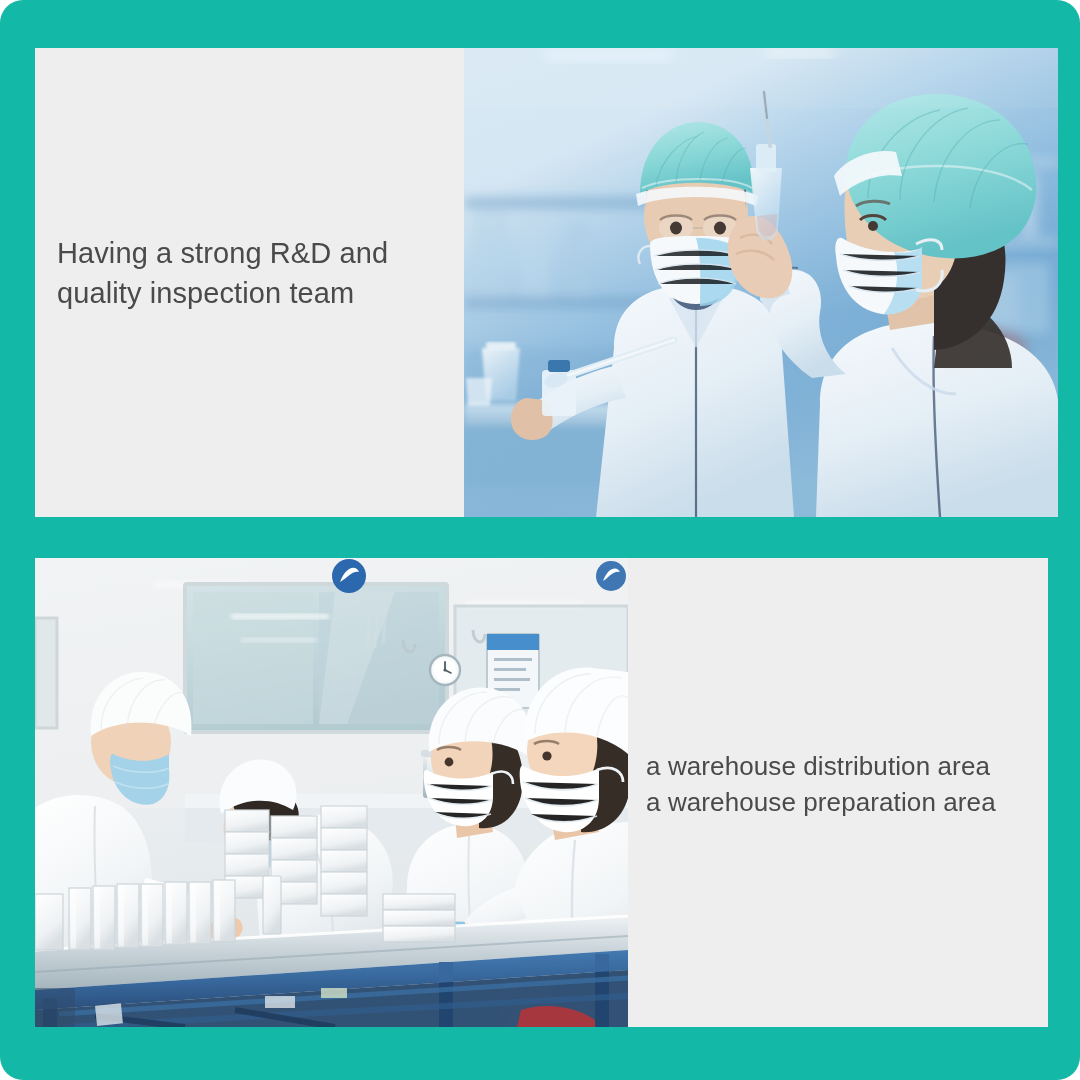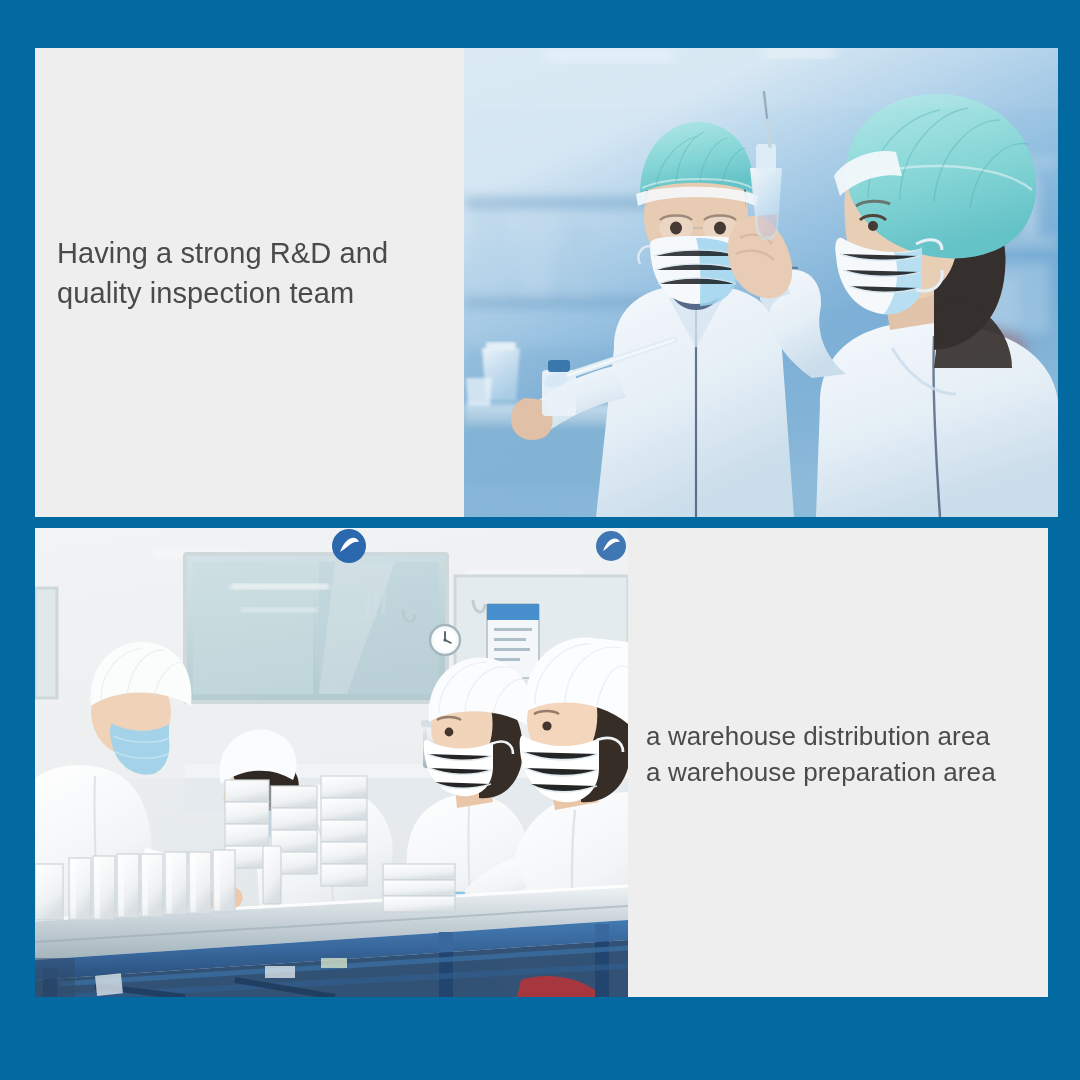--- a/index.html
+++ b/index.html
@@ -11,21 +11,22 @@
     width: 1080px;
     height: 1080px;
     font-family: "Liberation Sans", sans-serif;
     overflow: hidden;
     position: relative;
   }
 
   .stage {
     position: absolute;
     inset: 0;
-    background: #0369a1;
+    background: #14b8a6;
+    border-radius: 23px;
   }
 
   
   .block-top {
     position: absolute;
     left: 35px;
     top: 48px;
     width: 1023px;
     height: 469px;
   }
@@ -57,21 +58,21 @@
     width: 594px;
     height: 469px;
     overflow: hidden;
     background: #7fb4d8;
   }
 
   
   .block-bottom {
     position: absolute;
     left: 35px;
-    top: 528px;
+    top: 558px;
     width: 1013px;
     height: 469px;
   }
   .photo-bottom {
     position: absolute;
     left: 0;
     top: 0;
     width: 593px;
     height: 469px;
     overflow: hidden;

